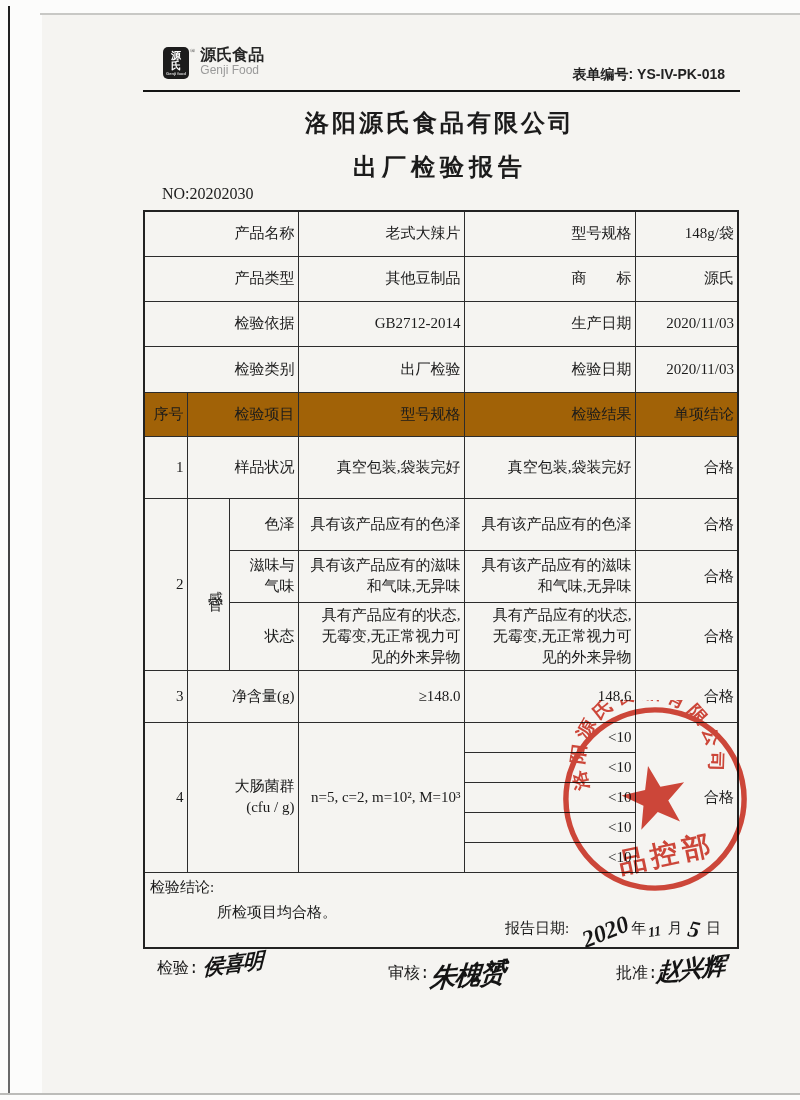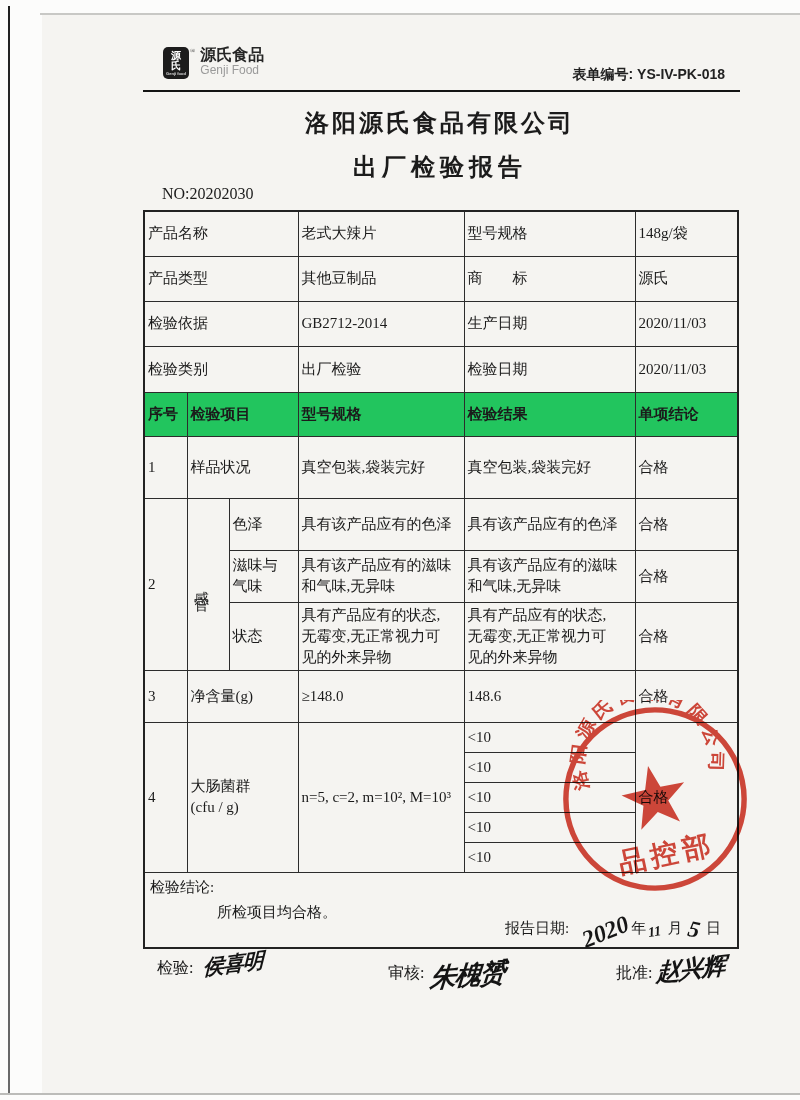--- a/index.html
+++ b/index.html
@@ -31,47 +31,47 @@
   
   .title1{position:absolute;left:143px;top:107px;width:594px;text-align:center;
     font-size:24px;font-weight:bold;letter-spacing:3px;}
   .title2{position:absolute;left:143px;top:151px;width:594px;text-align:center;
     font-size:24px;font-weight:bold;letter-spacing:5px;}
   .report-no{position:absolute;left:162px;top:185px;font-size:16px;}
 
   
   table.rpt{position:absolute;left:143px;top:210px;width:594px;border-collapse:collapse;
     table-layout:fixed;}
-  table.rpt td{border:1.5px solid #2c2c2c;font-size:15px;text-align:left;
+  table.rpt td{border:1.5px solid #2c2c2c;font-size:15px;text-align:right;
     vertical-align:middle;padding:2px 3px;line-height:1.4;word-break:break-all;}
   table.rpt{border:2px solid #222;}
   tr.h45{height:45px;} tr.h46{height:46px;} tr.h44{height:44px;} tr.h62{height:62px;}
   tr.h52{height:52px;} tr.h64{height:64px;} tr.h50{height:52px;} tr.h30{height:30px;}
   tr.h76{height:76px;}
-  tr.thead td{background:#22c55e;font-weight:bold;}
+  tr.thead td{background:#a16207;}
   td.l{text-align:left;padding-left:7px;}
   .pre{white-space:pre-line;margin-top:9px;}
   td.small{font-size:14.5px;line-height:1.42;}
   .vert{writing-mode:vertical-lr;letter-spacing:5px;font-size:15px;}
   td.concl-cell{position:relative;text-align:left;vertical-align:top;padding:0;}
   .concl-label{position:absolute;left:5px;top:4px;font-size:15px;}
   .concl-text{position:absolute;left:72px;top:29px;font-size:15px;}
   .date-line{position:absolute;right:14px;bottom:4px;display:flex;align-items:baseline;font-size:15px;}
   .date-line .unit{margin:0 2px;}
   .hand{font-style:italic;font-weight:600;color:#161616;}
   .hand-year{font-size:24px;transform:rotate(-22deg) translateY(7px);display:inline-block;margin:0 2px 0 10px;}
   .hand-month{font-size:14px;transform:translateY(3px) rotate(-8deg);display:inline-block;margin-right:4px;}
   .hand-day{font-size:23px;transform:rotate(12deg) translateY(4px);display:inline-block;margin:0 4px;}
 
   
   .stamp{position:absolute;left:556px;top:700px;width:198px;height:198px;
     opacity:.92;mix-blend-mode:multiply;pointer-events:none;}
 
   
-  .sig-label{position:absolute;font-size:16px;}
+  .sig-label{position:absolute;font-size:16px;font-family:Liberation Mono, monospace;}
   .sig-name{position:absolute;font-style:italic;font-weight:600;letter-spacing:-1px;color:#141414;}
   #sig1l{left:157px;top:958px;} #sig1n{left:203px;top:950px;font-size:21px;transform:rotate(-7deg) skewX(-8deg);}
   #sig2l{left:388px;top:963px;} #sig2n{left:430px;top:958px;font-size:26px;transform:rotate(-5deg) skewX(-10deg);}
   #sig3l{left:616px;top:963px;} #sig3n{left:656px;top:953px;font-size:24px;transform:rotate(-6deg) skewX(-8deg);}
 </style>
 </head>
 <body>
 
 <div class="page">
   <div class="paper"></div>

